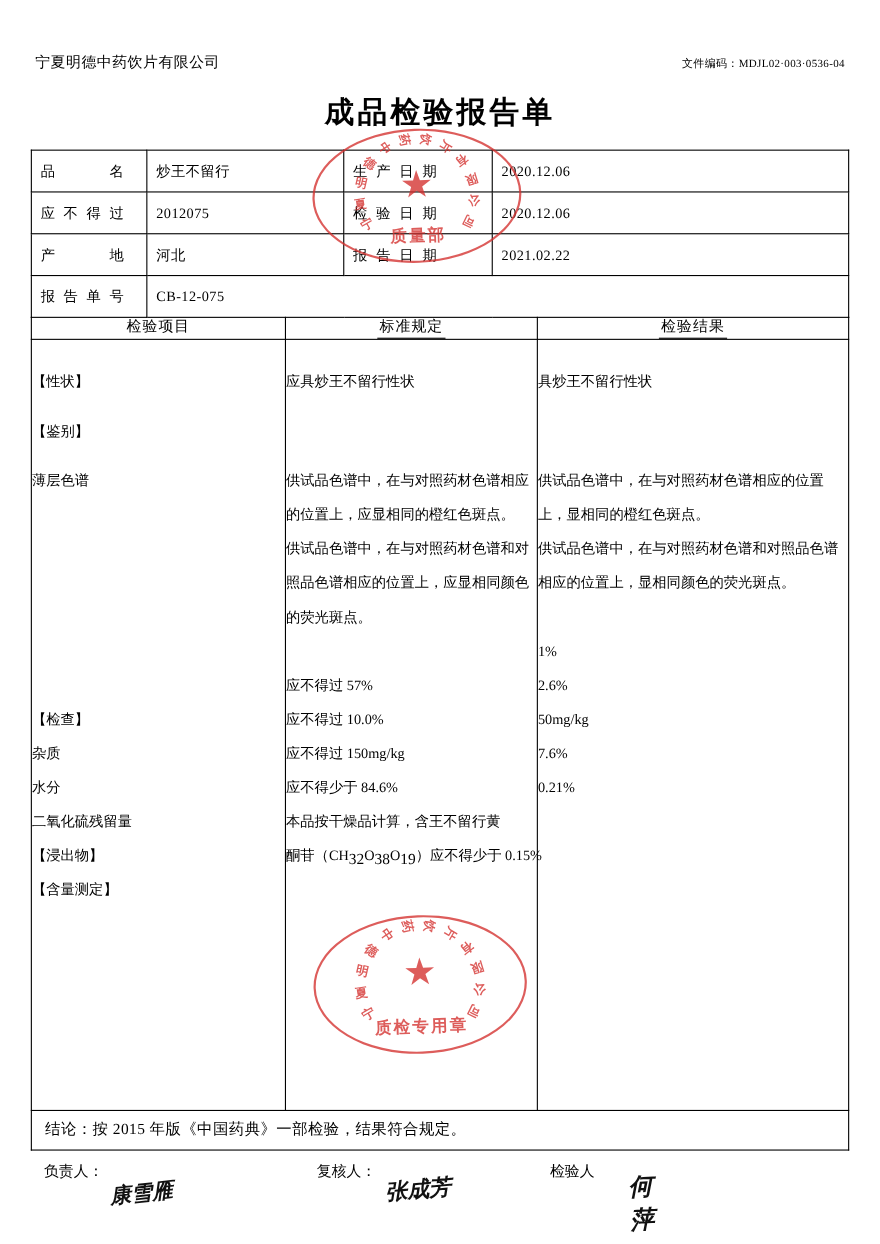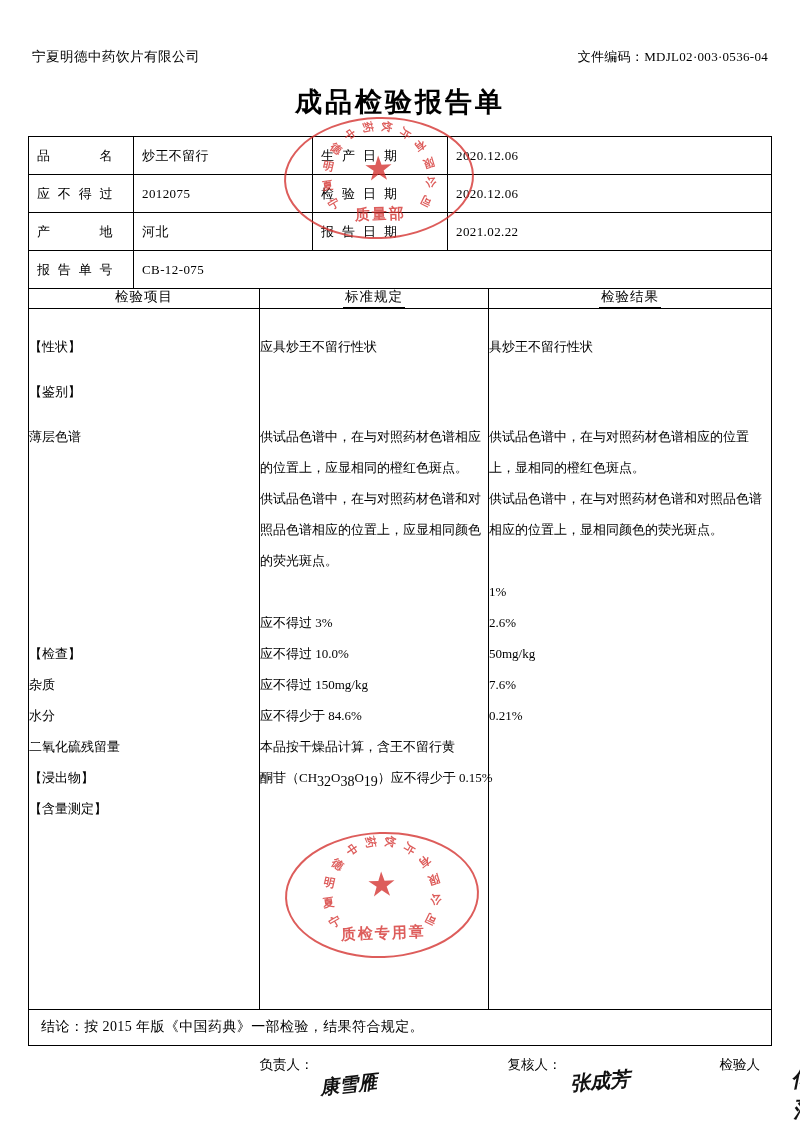--- a/index.html
+++ b/index.html
@@ -25,21 +25,21 @@
   
   .top-row {
     display: flex;
     justify-content: space-between;
     align-items: baseline;
     font-size: 13.5px;
     letter-spacing: 0.5px;
     padding: 0 4px;
   }
   .doc-code {
-    font-size: 13px;
+    font-size: 10px;
     letter-spacing: 0.3px;
   }
   .title {
     text-align: center;
     font-size: 27px;
     font-weight: bold;
     letter-spacing: 3px;
     margin-top: 18px;
     margin-bottom: 16px;
     font-family: "Liberation Serif", "DejaVu Serif", serif;
@@ -121,21 +121,20 @@
     border-top: none;
     padding: 8px 12px 9px 12px;
     font-size: 14px;
     letter-spacing: 0.4px;
   }
   .sign-row {
     display: flex;
     font-size: 13.5px;
     padding: 10px 12px 0 12px;
     position: relative;
-    justify-content: flex-end;
   }
   .sign-item { position: relative; }
   .s1 { width: 248px; }
   .s2 { width: 212px; }
   .sig {
     position: absolute;
     font-family: "Liberation Serif", "DejaVu Serif", serif;
     color: #111;
     font-style: italic;
     font-weight: bold;
@@ -276,21 +275,21 @@
 
       <td class="body-cell">
         <div class="gap-md"></div>
         <div class="row-line">应具炒王不留行性状</div>
         <div class="gap-sm"></div>
         <div style="height:31px"></div>
         <div class="gap-sm"></div>
         <div class="para">供试品色谱中，在与对照药材色谱相应的位置上，应显相同的橙红色斑点。</div>
         <div class="para">供试品色谱中，在与对照药材色谱和对照品色谱相应的位置上，应显相同颜色的荧光斑点。</div>
         <div style="height:31px"></div>
-        <div class="row-line">应不得过 3%</div>
+        <div class="row-line">应不得过 57%</div>
         <div class="row-line">应不得过 10.0%</div>
         <div class="row-line">应不得过 150mg/kg</div>
         <div class="row-line">应不得少于 84.6%</div>
         <div class="row-line">本品按干燥品计算，含王不留行黄</div>
         <div class="row-line">
           <span>酮苷（C</span><span>H</span><sub>32</sub><span>O</span><sub>38</sub><span>O</span><sub>19</sub><span>）应不得少于 0.15%</span>
         </div>
       </td>
 
       <td class="body-cell">

